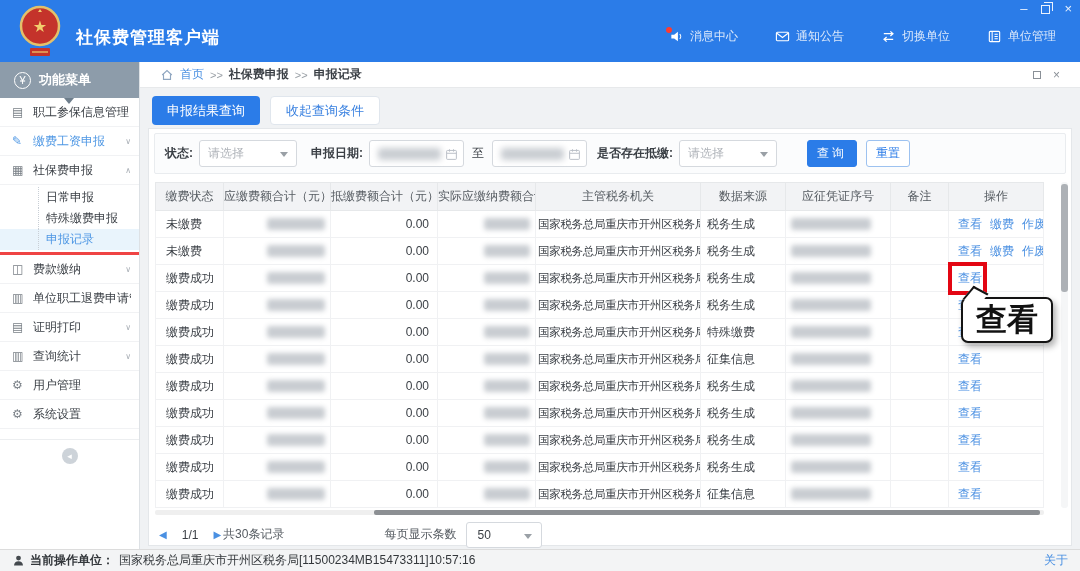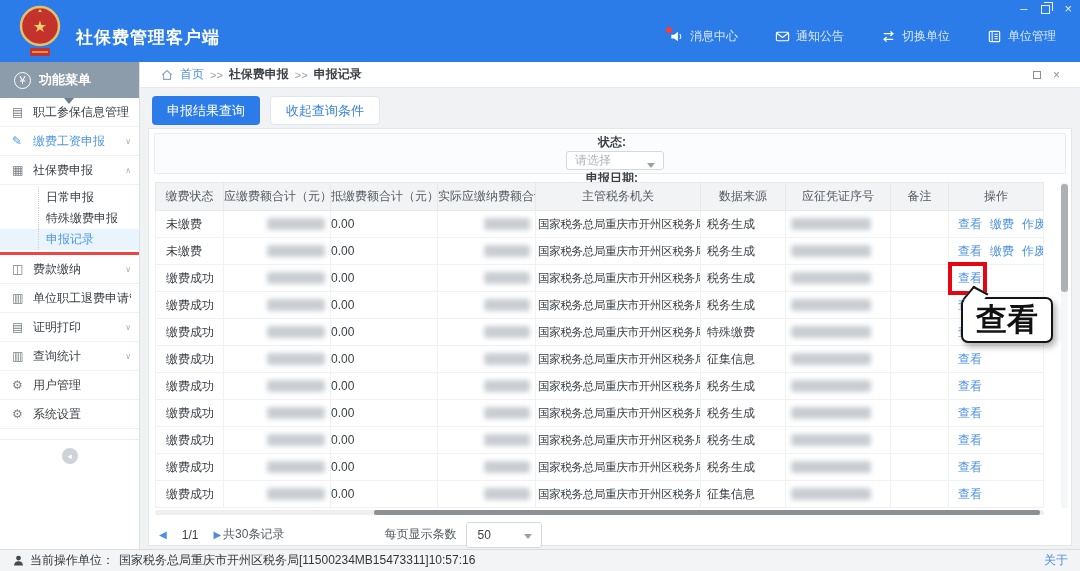--- a/index.html
+++ b/index.html
@@ -48,38 +48,38 @@
   .mini-restore { width:8px; height:8px; border:1px solid #8A9097; display:inline-block; }
   .mini-close { font-size:12px; cursor:pointer; }
 
   .tabs { position:absolute; left:12px; top:34px; display:flex; gap:10px; }
   .tab { height:29px; padding:0 15px; display:flex; align-items:center; font-size:13px; border-radius:4px; cursor:pointer; }
   .tab.active { background:#2B7CE8; color:#FFFFFF; }
   .tab.ghost { background:#FFFFFF; color:#3B82E0; border:1px solid #E0E6ED;text-align:right; }
 
   .card { position:absolute; left:8px; right:8px; top:66px; bottom:3px; background:#FFFFFF; border:1px solid #E4E7EA; }
 
-  .filterbox { position:absolute; left:5px; right:5px; top:4px; height:41px; background:#FBFCFD; border:1px solid #E9ECEF; border-radius:2px; display:flex; align-items:center; padding-left:10px;flex-direction:column; }
+  .filterbox { position:absolute; left:5px; right:5px; top:4px; height:41px; background:#FBFCFD; border:1px solid #E9ECEF; border-radius:2px; display:flex; align-items:center; padding-left:10px; }
   .f-label { font-weight:700; color:#3A3F45; margin-right:6px; white-space:nowrap; }
   .select { position:relative; width:98px; height:27px; background:#FFFFFF; border:1px solid #D5D9DE; border-radius:3px; display:flex; align-items:center; padding:0 20px 0 8px; color:#B0B4BA; cursor:pointer; }
   .select::after { content:""; position:absolute; right:8px; top:11px; border:4px solid transparent; border-top:5px solid #9AA0A6; }
   .datefield { position:relative; width:95px; height:27px; background:#FFFFFF; border:1px solid #D5D9DE; border-radius:3px; display:flex; align-items:center; padding:0 22px 0 8px; cursor:text; }
   .gap14 { width:14px; } .gap10 { width:10px; }
   .to-label { margin:0 8px; color:#3A3F45; }
   .btn { height:27px; border-radius:3px; font-size:12px; display:flex; align-items:center; justify-content:center; cursor:pointer; }
   .btn-primary { width:50px; background:#2B7CE8; color:#FFFFFF; border:1px solid #2B7CE8; margin-left:30px; letter-spacing:3px; }
   .btn-ghost { width:44px; background:#FFFFFF; color:#2B7CE8; border:1px solid #9DC2F0; margin-left:9px; }
 
   
   .tablewrap { position:absolute; left:6px; top:53px; width:889px; }
   table { border-collapse:collapse; table-layout:fixed; width:888px; }
   th { height:28px; background:#F2F3F5; color:#555B61; font-weight:400; font-size:12px; border:1px solid #E6E8EA; border-top:1px solid #E6E8EA; text-align:center; overflow:hidden; white-space:nowrap; }
   td { height:27px; border:1px solid #F0F1F3; border-top:none; font-size:12px; color:#3A3F45; overflow:hidden; white-space:nowrap; background:#FFFFFF; }
   td.status { padding-left:10px; }
-  td.num { padding-right:8px; }
+  td.num { text-align:right; padding-right:8px; }
   td.auth { font-size:11.5px; padding-left:2px; letter-spacing:-0.3px; }
   td.src { padding-left:6px; }
   td.actions { padding-left:9px; }
   td.actions a { color:#4A90E2; text-decoration:none; margin-right:8px; cursor:pointer; }
   .blob { height:12px; border-radius:3px; background:#C9CDD2; filter:blur(2.5px); }
   .blob.r58 { width:58px; margin-left:auto; margin-right:5px; }
   .blob.r46 { width:46px; margin-left:auto; margin-right:5px; }
   .blob.l80 { width:80px; margin-left:5px; }
   .blob.d70 { width:68px; filter:blur(3px); }
 
@@ -519,21 +519,21 @@
       </div>
 
     </div>
   </div>
 
   <div class="statusbar">
     <svg width="13" height="13" viewBox="0 0 16 16">
       <circle cx="8" cy="5" r="3" fill="#44494E"></circle>
       <path d="M2.5 14c0-3 2.5-5 5.5-5s5.5 2 5.5 5z" fill="#44494E"></path>
     </svg>
-    <span style="font-weight:400">当前操作单位：</span>
+    <span style="font-weight:700">当前操作单位：</span>
     <span>国家税务总局重庆市开州区税务局[11500234MB15473311]10:57:16</span>
     <span class="about-link">关于</span>
   </div>
 
   <div class="red-box"></div>
   <div class="callout">查看</div>
 
 </div>
 
 </body></html>

